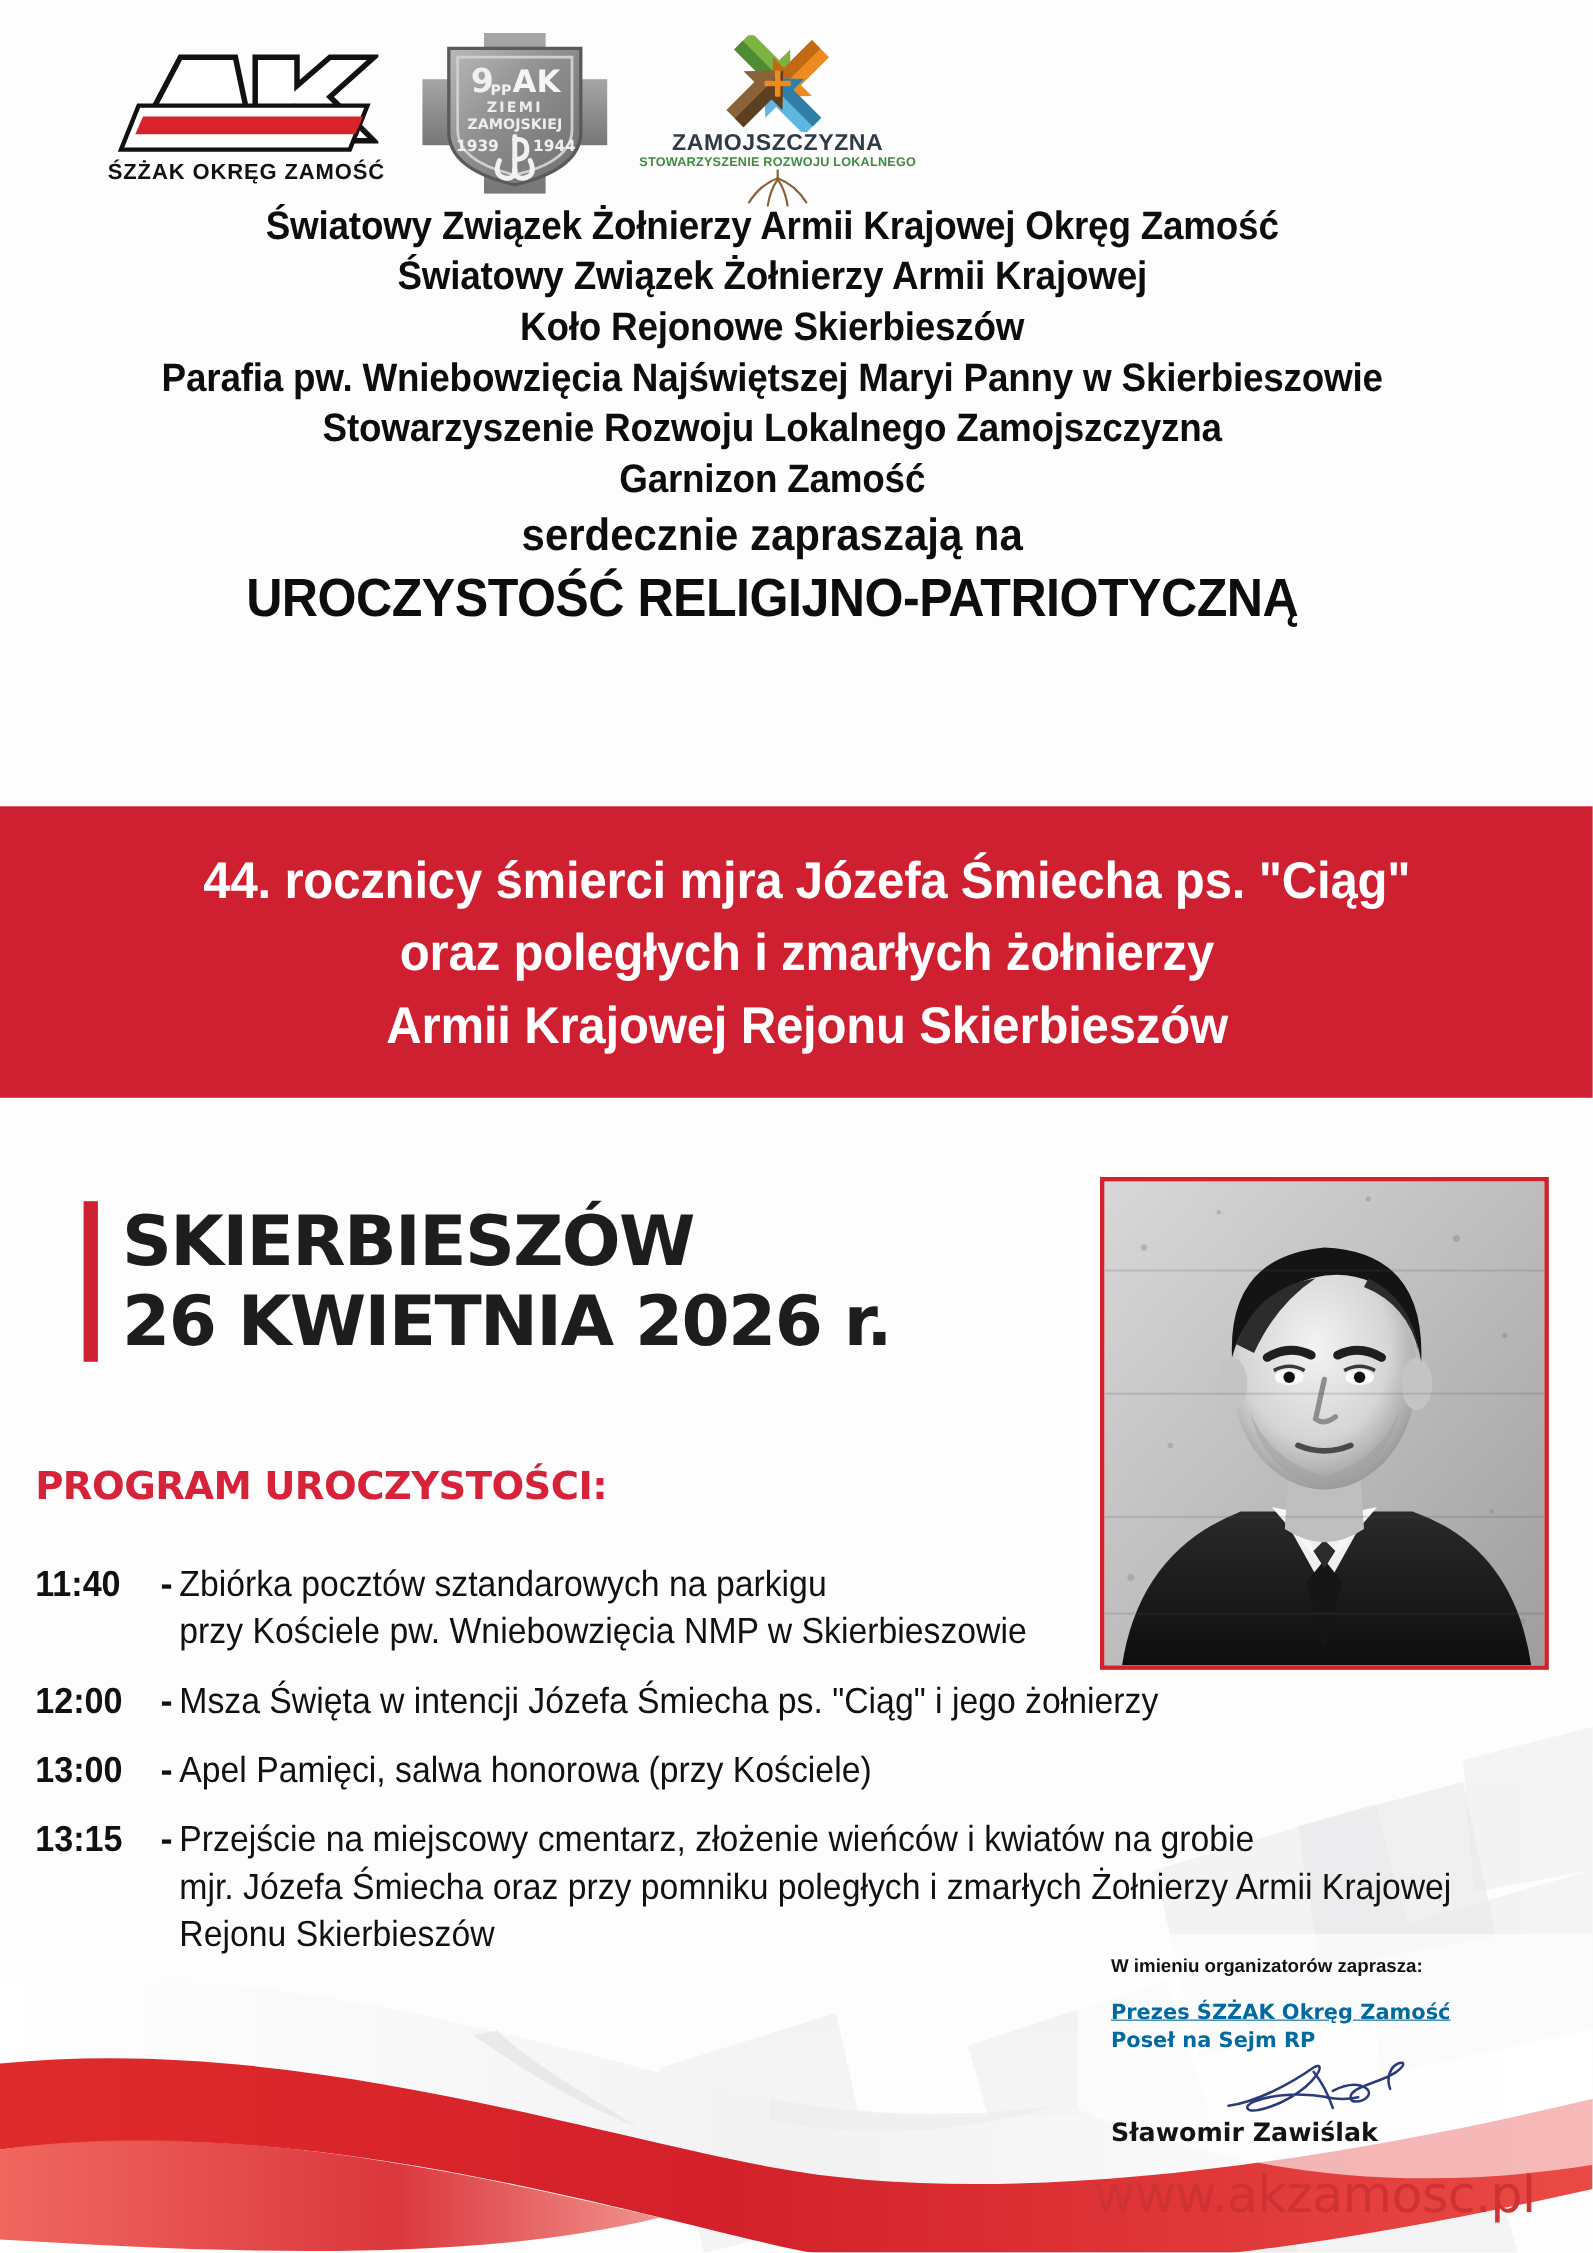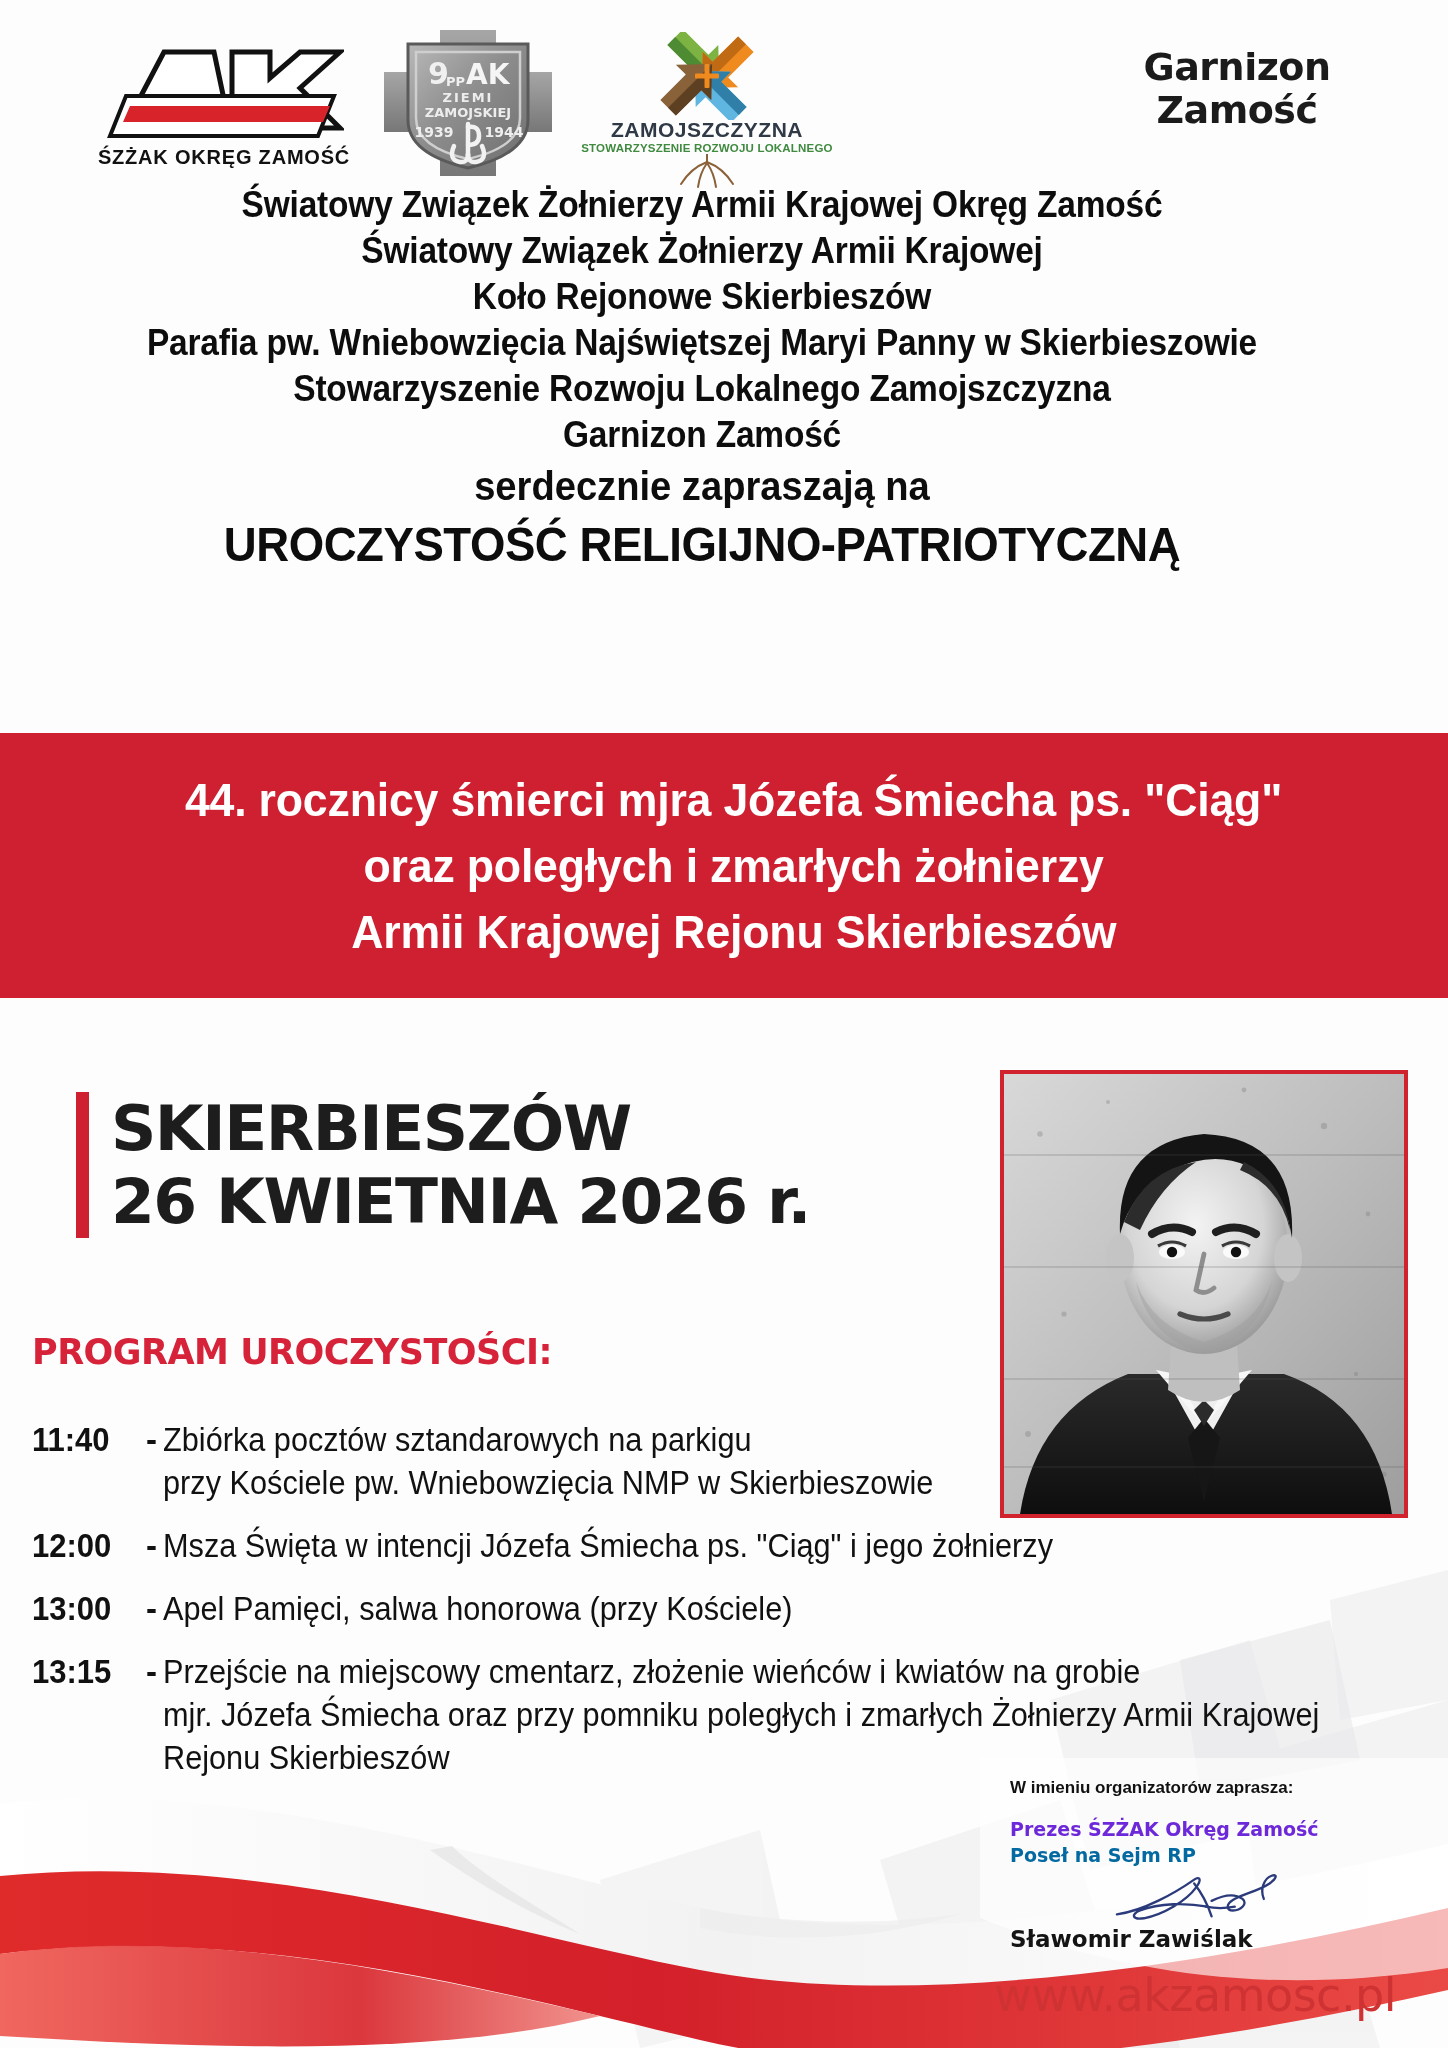--- a/index.html
+++ b/index.html
@@ -295,22 +295,23 @@
     font-family: "Liberation Sans", sans-serif;
     font-weight: 700;
     font-size: 17px;
     color: #111;
     margin-bottom: 18px;
   }
   .signature .sig-role1 {
     font-family: "DejaVu Sans", sans-serif;
     font-weight: 700;
     font-size: 19px;
-    color: #6d28d9;
+    color: #0369a1;
     line-height: 26px;
+    text-decoration: underline;
   }
   .signature .sig-role2 {
     font-family: "DejaVu Sans", sans-serif;
     font-weight: 700;
     font-size: 19px;
     color: #0369a1;
     line-height: 26px;
   }
   .signature .sig-mark {
     height: 58px;
@@ -444,24 +445,20 @@
         <g stroke="#8a6239" stroke-width="2" fill="none" stroke-linecap="round">
           <path d="M60 0 L60 10"></path>
           <path d="M60 8 q-16 6 -26 22"></path>
           <path d="M60 8 q16 6 26 22"></path>
           <path d="M60 9 q-7 10 -9 24"></path>
           <path d="M60 9 q7 10 9 24"></path>
         </g>
       </svg>
     </div>
 
-    <div class="garnizon">
-      <div>Garnizon</div>
-      <div>Zamość</div>
-    </div>
   </div>
 
   <div class="organizers">
     <div class="line">Światowy Związek Żołnierzy Armii Krajowej Okręg Zamość</div>
     <div class="line">Światowy Związek Żołnierzy Armii Krajowej</div>
     <div class="line">Koło Rejonowe Skierbieszów</div>
     <div class="line">Parafia pw. Wniebowzięcia Najświętszej Maryi Panny w Skierbieszowie</div>
     <div class="line">Stowarzyszenie Rozwoju Lokalnego Zamojszczyzna</div>
     <div class="line">Garnizon Zamość</div>
     <div class="invite-line">serdecznie zapraszają na</div>

